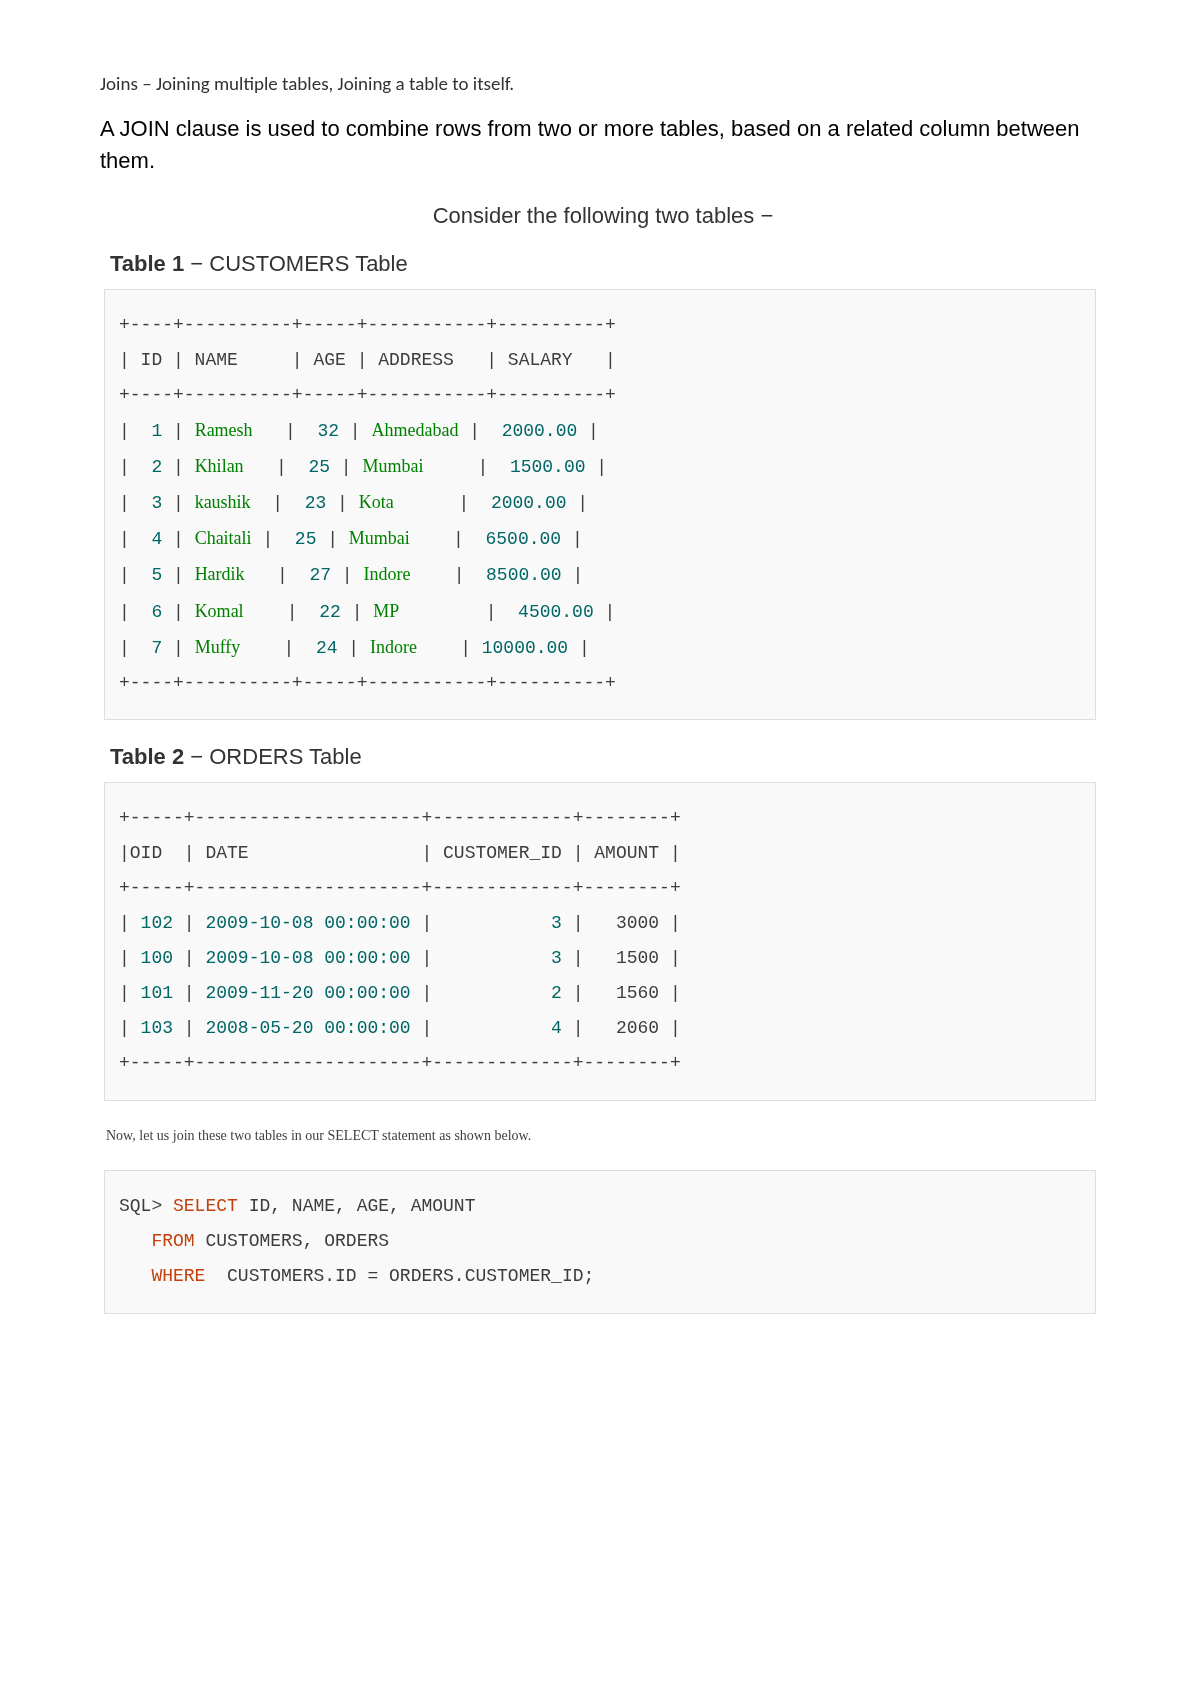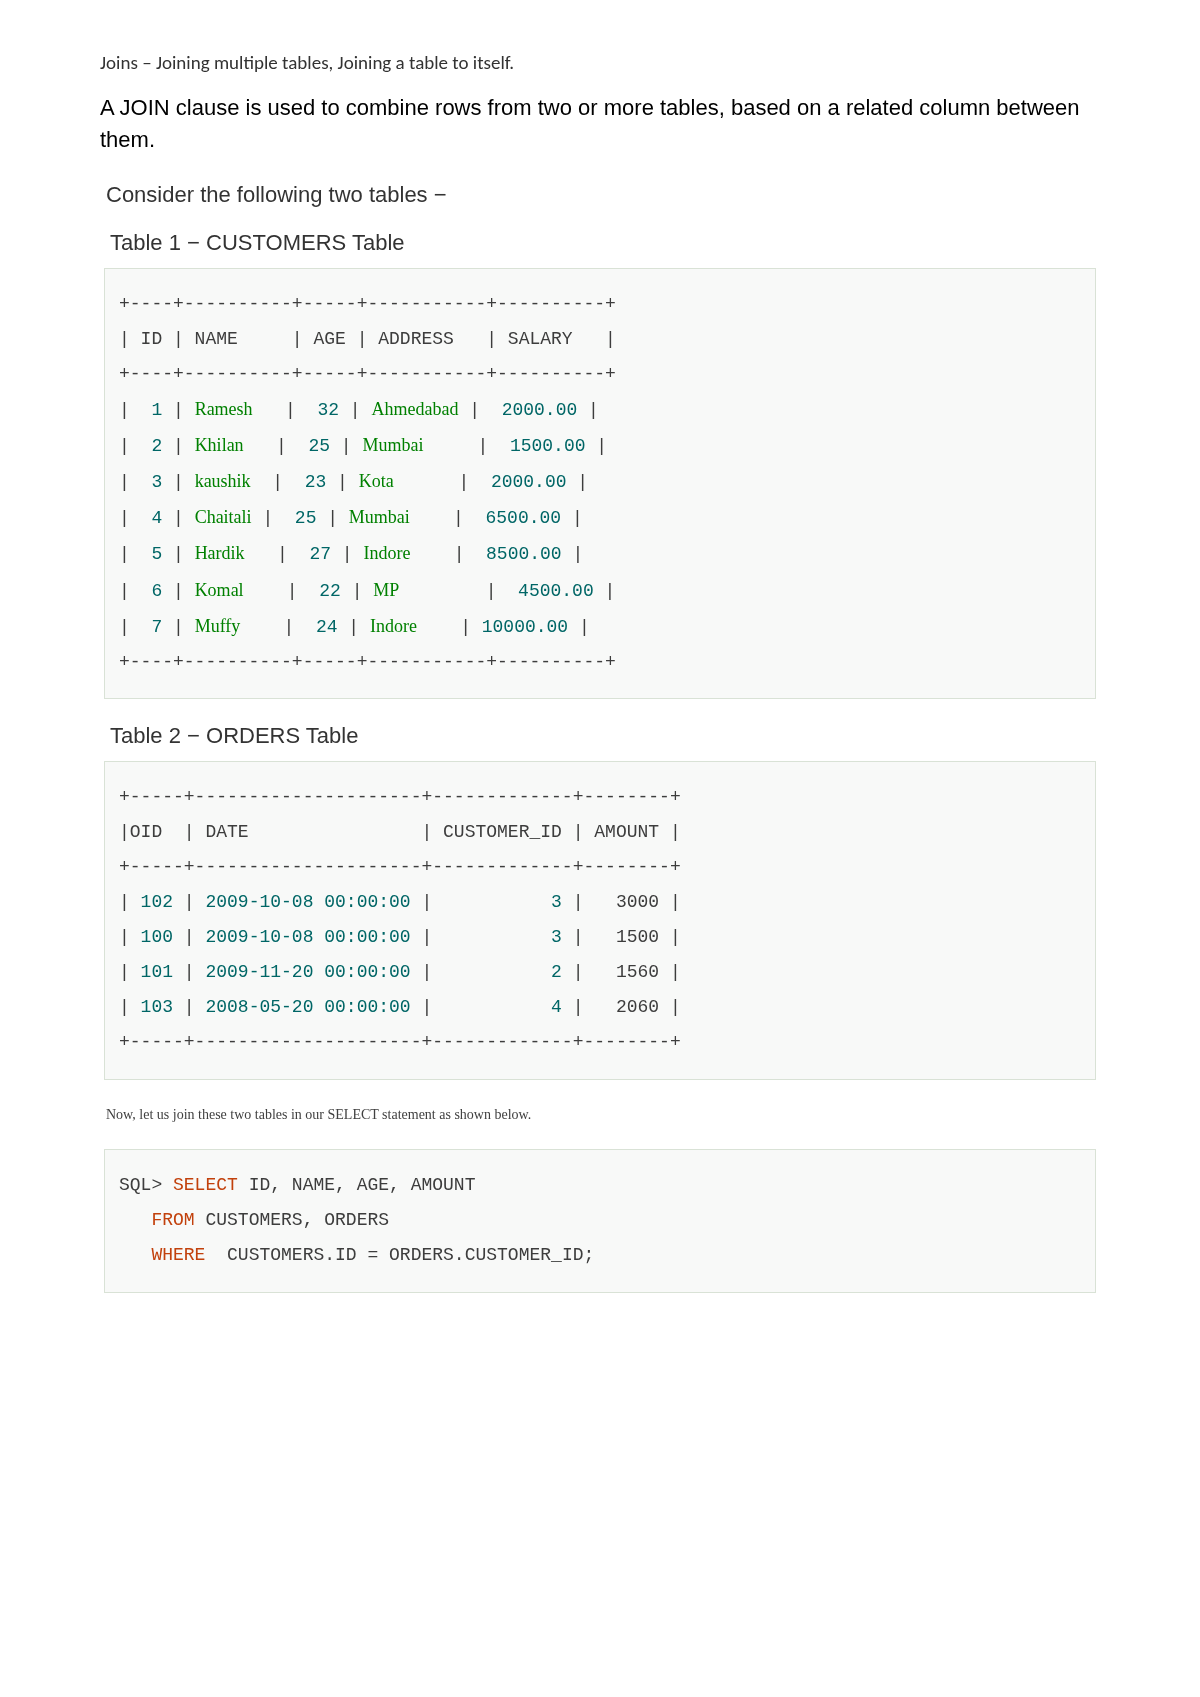--- a/index.html
+++ b/index.html
@@ -5,21 +5,21 @@
   body {
     margin: 0;
     padding: 0;
     background: #ffffff;
     font-family: Calibri, "Segoe UI", Arial, sans-serif;
     color: #333;
   }
   .page {
     width: 1200px;
     min-height: 1697px;
-    padding: 51px 100px 60px 100px;
+    padding: 72px 100px 60px 100px;
     box-sizing: border-box;
   }
   .pre-text {
     font-size: 19px;
     color: #333;
     margin-bottom: 18px;
   }
   h1 {
     font-size: 50px;
     font-weight: 300;
@@ -32,29 +32,30 @@
     color: #000000;
     line-height: 1.45;
     margin-bottom: 26px;
     font-family: Verdana, Geneva, sans-serif;
   }
   .consider {
     font-size: 22px;
     color: #333;
     margin: 10px 0 22px 6px;
     font-family: Verdana, Geneva, sans-serif;
+    text-align: center;
   }
   .table-caption {
     font-size: 22px;
     color: #333;
     margin: 18px 0 12px 10px;
     font-family: Verdana, Geneva, sans-serif;
   }
   .table-caption b {
-    font-weight: 400;
+    font-weight: 700;
   }
   pre.codebox {
     background: #f8f9f8;
     border: 1px solid #d9e2d6;
     margin: 6px 4px 24px 4px;
     padding: 18px 14px;
     font-family: Consolas, "Courier New", monospace;
     font-size: 18px;
     line-height: 1.95;
     color: #3d3d3d;

